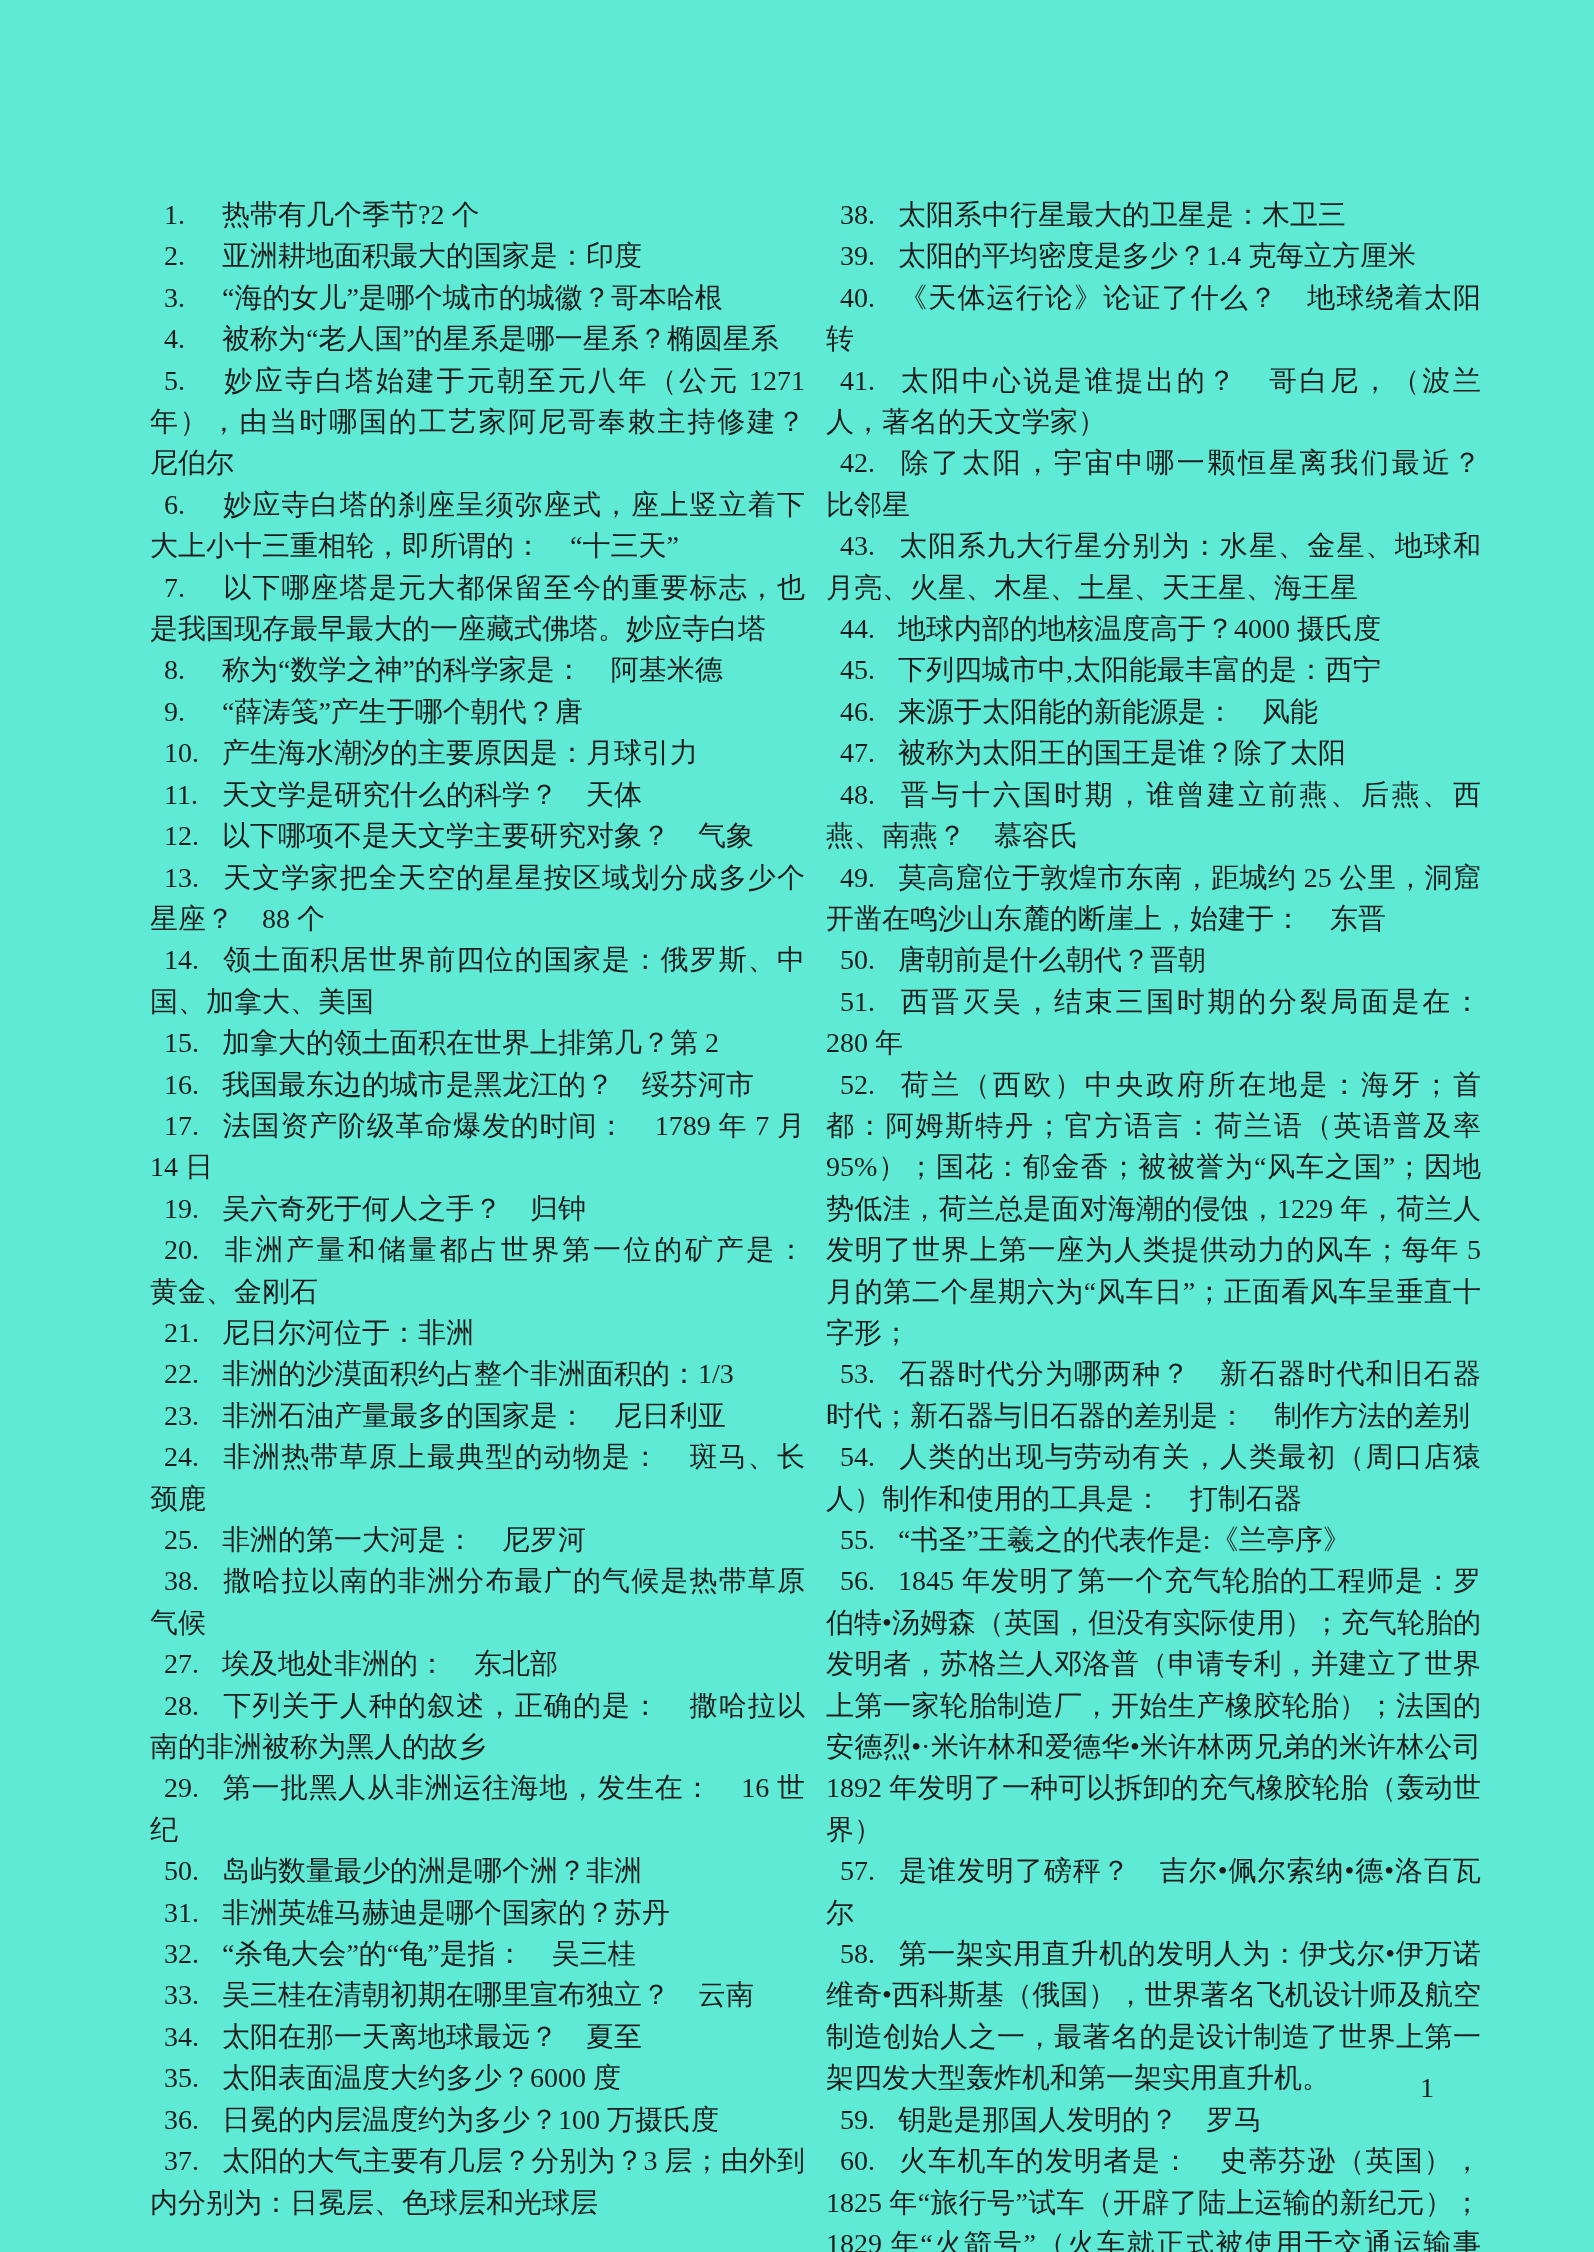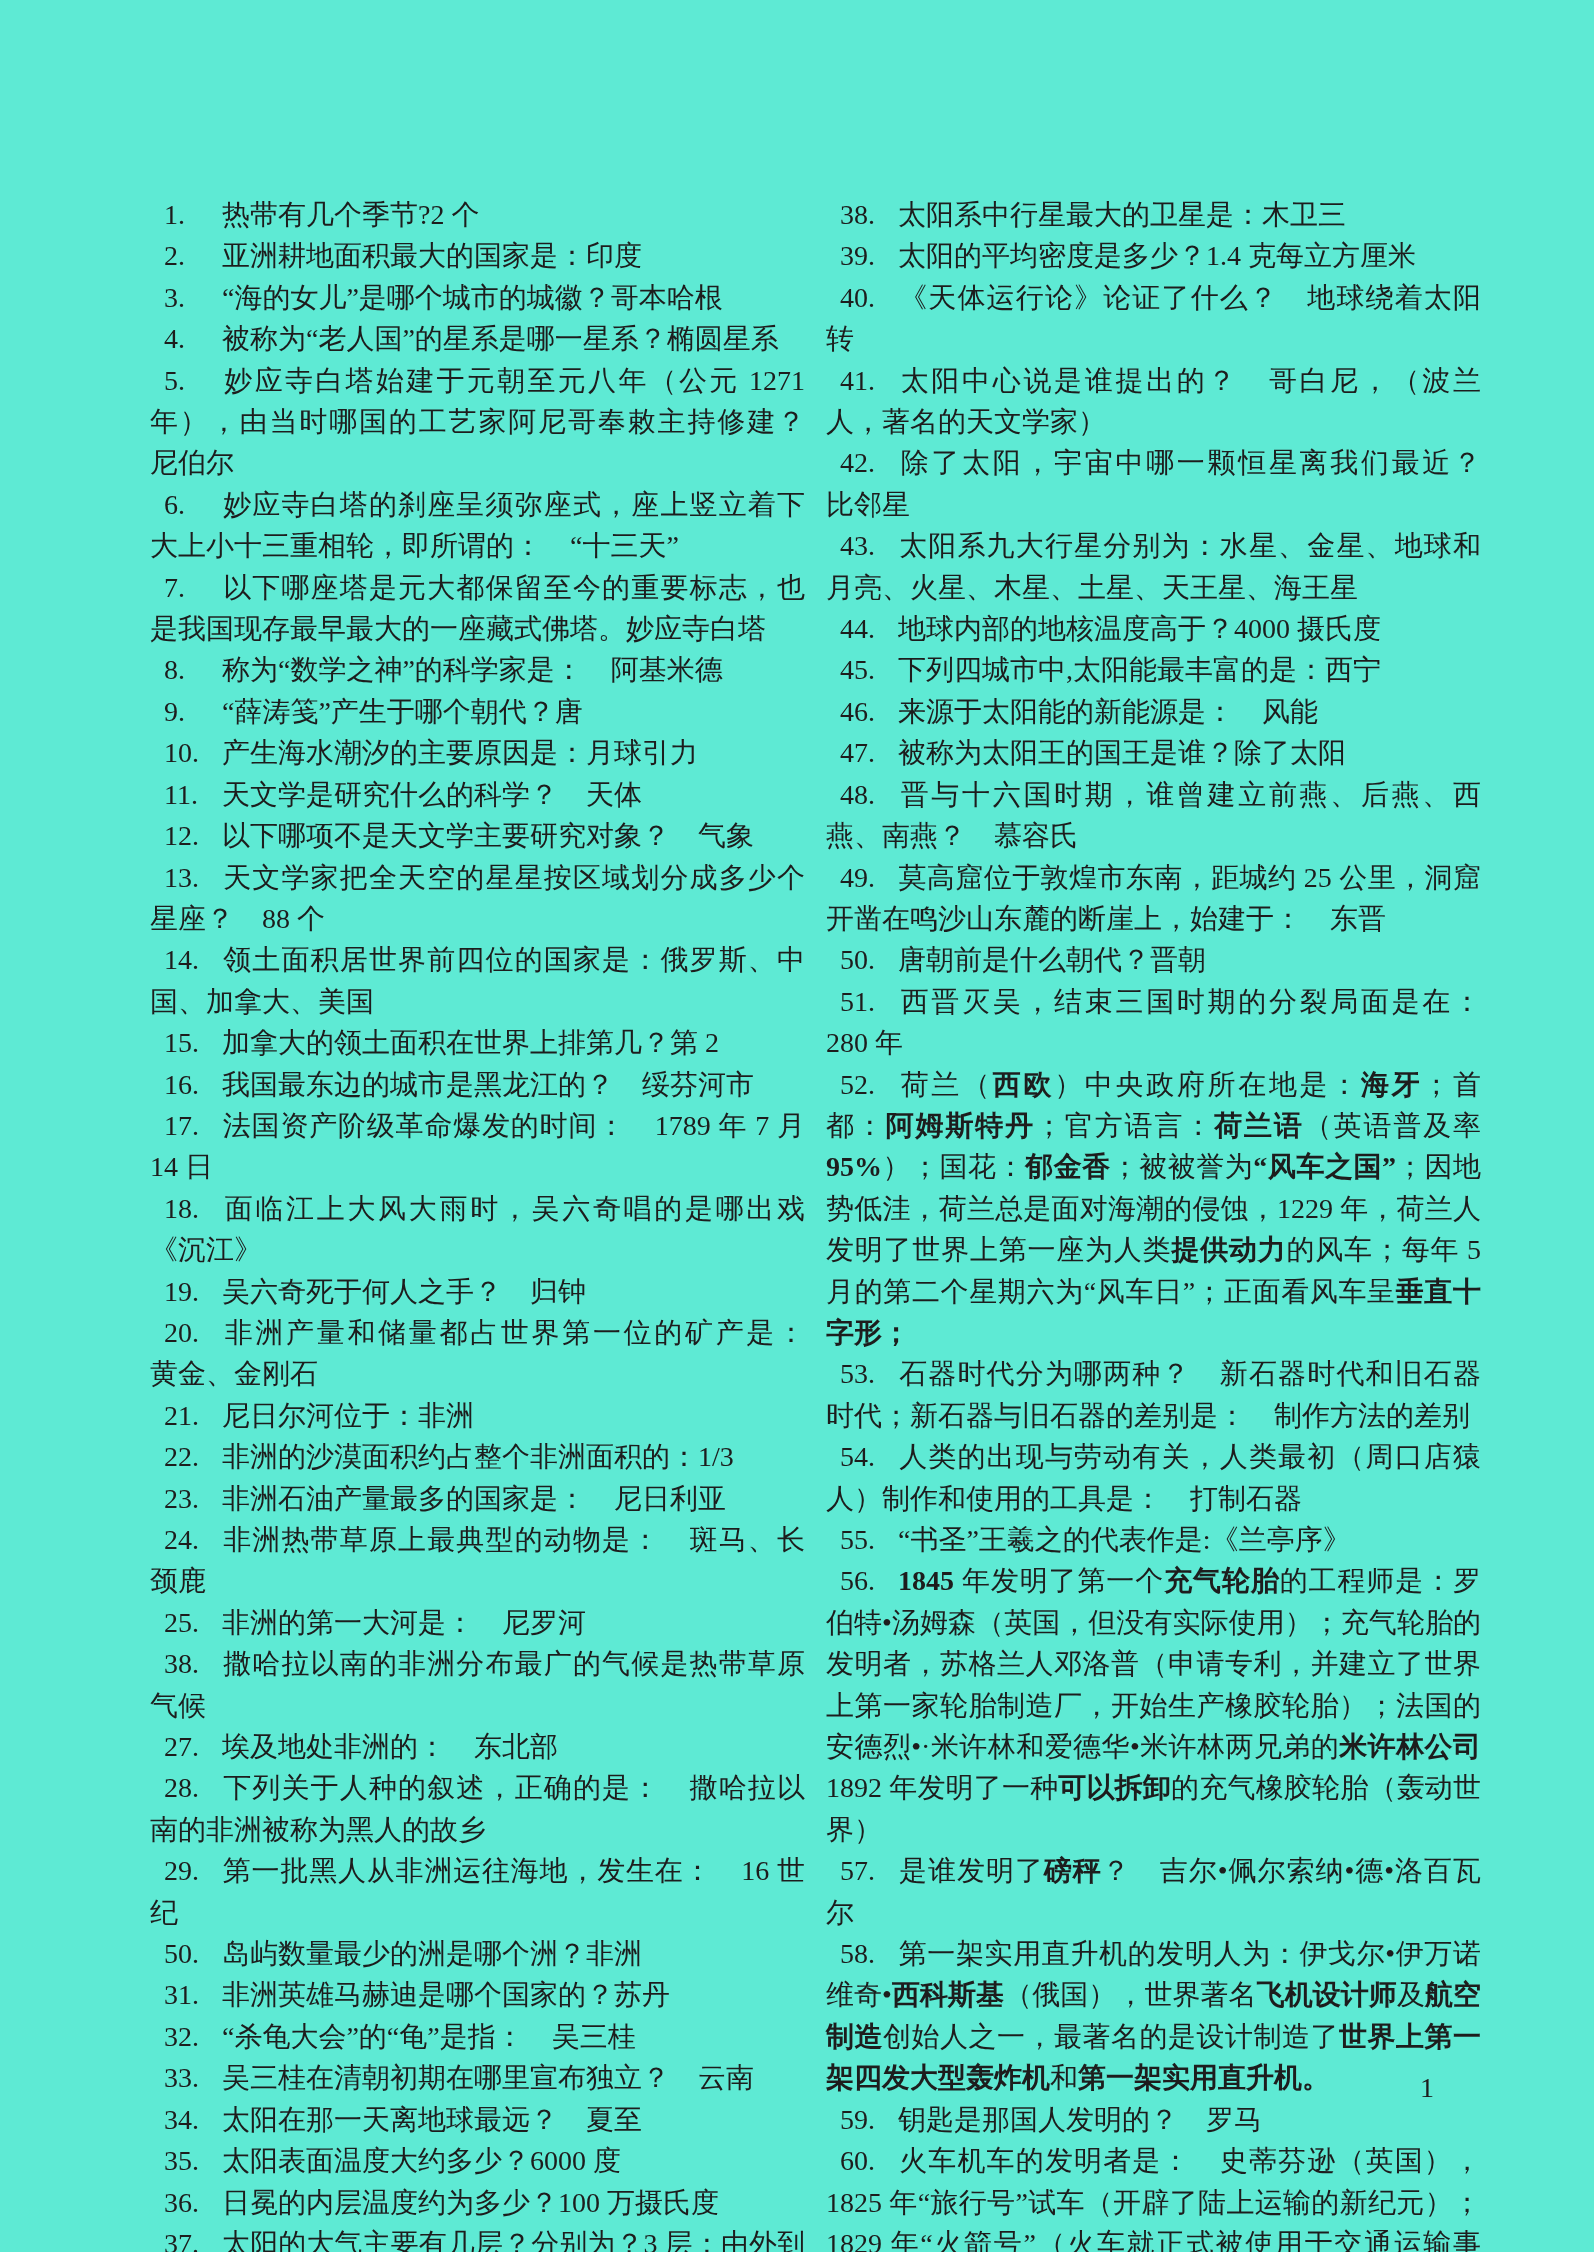--- a/index.html
+++ b/index.html
@@ -17,21 +17,21 @@
     font-size:28px;line-height:41.4px;
     text-align:justify;text-justify:inter-character;
   }
   .col-left{left:150px;width:655px;}
   .col-right{left:826px;width:655px;}
   .item{margin:0;}
   .item .num{
     display:inline-block;width:72px;padding-left:14px;
     box-sizing:border-box;text-align:left;
   }
-  .b{font-weight:bold;}
+  .b{font-weight:normal;}
   .page-number{
     position:absolute;left:1420px;top:2072px;
     font-size:28px;color:#1d1d1d;
   }
 </style>
 </head>
 <body>
 
 <div class="page">
   <div class="col col-left" id="col-left">
@@ -45,21 +45,20 @@
       <div class="item"><span class="num">8.</span><span>称为“数学之神”的科学家是：　阿基米德</span></div>
       <div class="item"><span class="num">9.</span><span>“薛涛笺”产生于哪个朝代？唐</span></div>
       <div class="item"><span class="num">10.</span><span>产生海水潮汐的主要原因是：月球引力</span></div>
       <div class="item"><span class="num">11.</span><span>天文学是研究什么的科学？　天体</span></div>
       <div class="item"><span class="num">12.</span><span>以下哪项不是天文学主要研究对象？　气象</span></div>
       <div class="item"><span class="num">13.</span><span>天文学家把全天空的星星按区域划分成多少个星座？　88 个</span></div>
       <div class="item"><span class="num">14.</span><span>领土面积居世界前四位的国家是：俄罗斯、中国、加拿大、美国</span></div>
       <div class="item"><span class="num">15.</span><span>加拿大的领土面积在世界上排第几？第 2</span></div>
       <div class="item"><span class="num">16.</span><span>我国最东边的城市是黑龙江的？　绥芬河市</span></div>
       <div class="item"><span class="num">17.</span><span>法国资产阶级革命爆发的时间：　1789 年 7 月 14 日</span></div>
-      <div class="item"><span class="num">18.</span><span>面临江上大风大雨时，吴六奇唱的是哪出戏《沉江》</span></div>
       <div class="item"><span class="num">19.</span><span>吴六奇死于何人之手？　归钟</span></div>
       <div class="item"><span class="num">20.</span><span>非洲产量和储量都占世界第一位的矿产是：　黄金、金刚石</span></div>
       <div class="item"><span class="num">21.</span><span>尼日尔河位于：非洲</span></div>
       <div class="item"><span class="num">22.</span><span>非洲的沙漠面积约占整个非洲面积的：1/3</span></div>
       <div class="item"><span class="num">23.</span><span>非洲石油产量最多的国家是：　尼日利亚</span></div>
       <div class="item"><span class="num">24.</span><span>非洲热带草原上最典型的动物是：　斑马、长颈鹿</span></div>
       <div class="item"><span class="num">25.</span><span>非洲的第一大河是：　尼罗河</span></div>
       <div class="item"><span class="num">38.</span><span>撒哈拉以南的非洲分布最广的气候是热带草原气候</span></div>
       <div class="item"><span class="num">27.</span><span>埃及地处非洲的：　东北部</span></div>
       <div class="item"><span class="num">28.</span><span>下列关于人种的叙述，正确的是：　撒哈拉以南的非洲被称为黑人的故乡</span></div>

